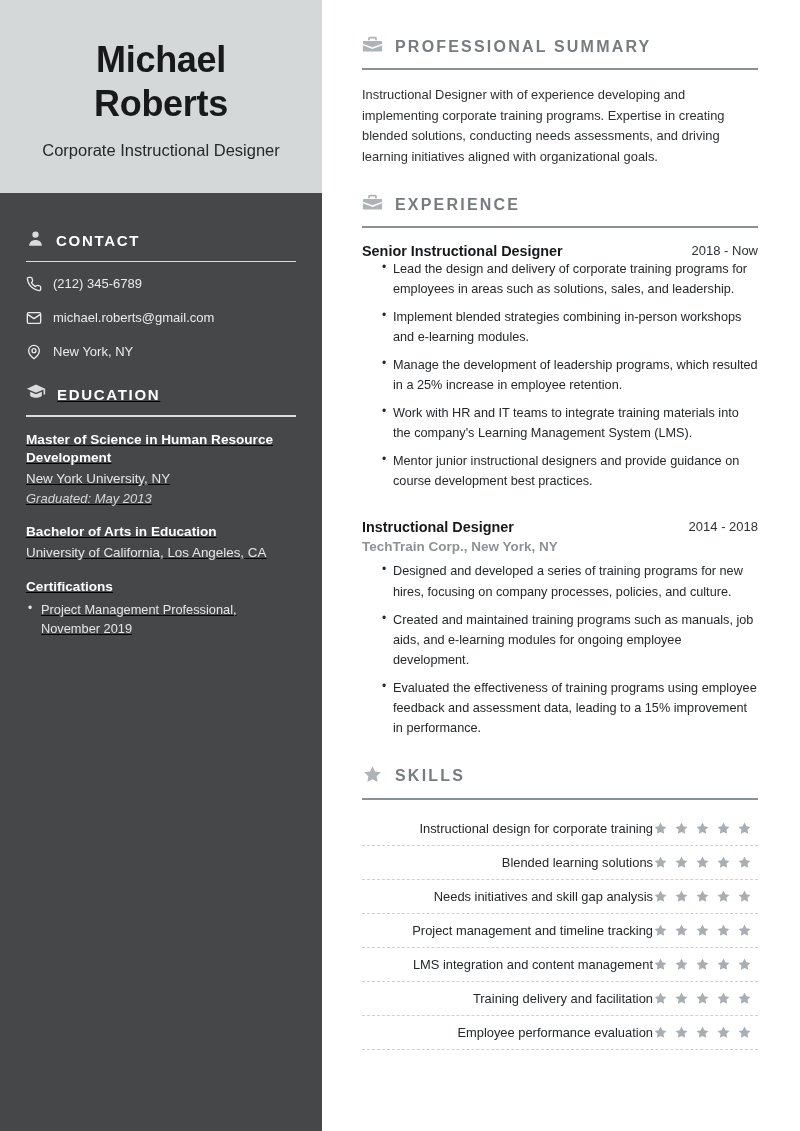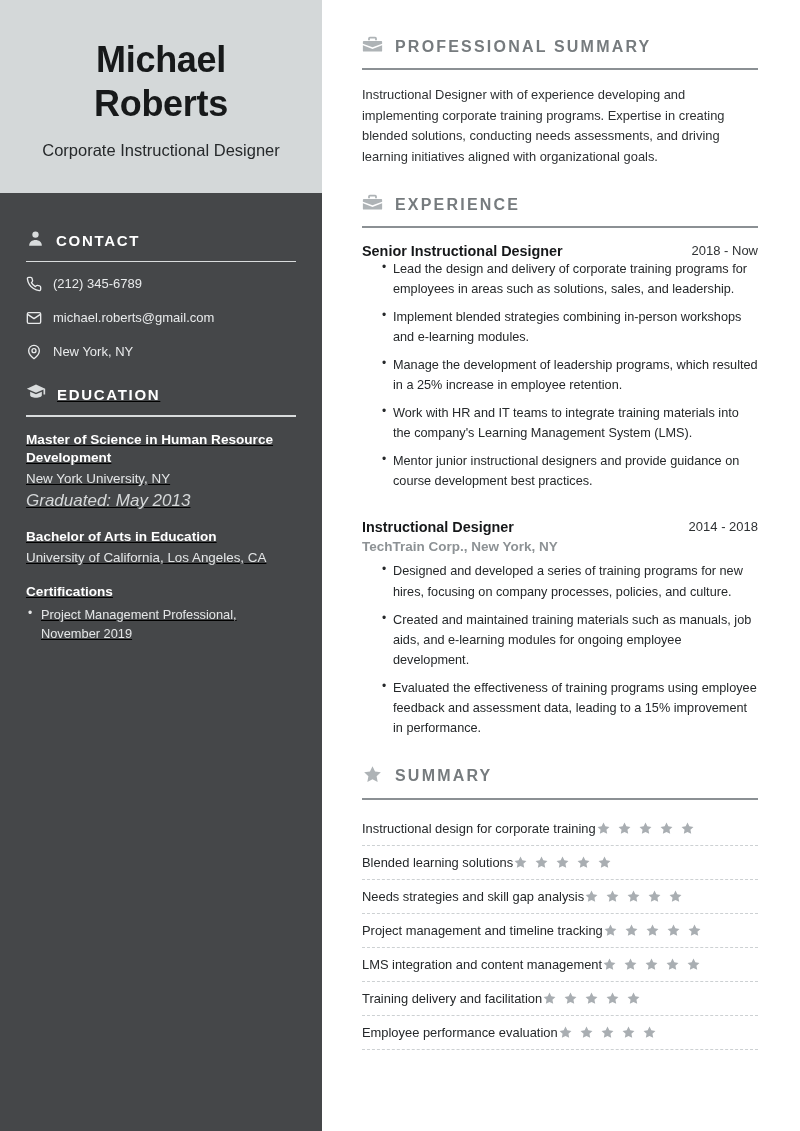--- a/index.html
+++ b/index.html
@@ -94,21 +94,21 @@
     color: #ffffff;
     line-height: 1.33;
   }
   .edu-school {
     font-size: 13.4px;
     color: #e4e6e7;
     line-height: 1.36;
     margin-top: 3px;
   }
   .edu-grad {
-    font-size: 17px;
+    font-size: 13px;
     font-style: italic;
     color: #d5d8d9;
     margin-top: 3px;
   }
 
   .cert-title {
     font-size: 13.6px;
     font-weight: 700;
     color: #ffffff;
     margin-bottom: 7px;
@@ -205,21 +205,21 @@
     font-size: 12px;
   }
 
   .section-gap-exp { margin-top: 24px; }
   .section-gap-skills { margin-top: 26px; }
   .exp-gap { margin-top: 28px; }
 
   .skill-row {
     display: flex;
     align-items: center;
-    justify-content: flex-start;
+    justify-content: flex-end;
     padding: 9px 0 9px 0;
     border-bottom: 1px dashed #cdd1d3;
   }
   .skill-row:first-child { padding-top: 6px; }
   .skill-name {
     font-size: 12.9px;
     color: #25282a;
   }
   .stars { display: flex; gap: 6px; padding-right: 6px; }
   .star { width: 15px; height: 15px; display: block; }
@@ -360,34 +360,34 @@
       </div>
 
       <div class="exp-block exp-gap">
         <div class="exp-top">
           <span class="exp-role">Instructional Designer</span>
           <span class="exp-dates">2014 - 2018</span>
         </div>
         <div class="exp-company">TechTrain Corp., New York, NY</div>
         <ul class="exp-list">
           <li>Designed and developed a series of training programs for new hires, focusing on company processes, policies, and culture.</li>
-          <li>Created and maintained training materials such as manuals, job aids, and e-learning modules for ongoing employee development.</li>
+          <li>Created and maintained training programs such as manuals, job aids, and e-learning modules for ongoing employee development.</li>
           <li>Evaluated the effectiveness of training programs using employee feedback and assessment data, leading to a 15% improvement in performance.</li>
         </ul>
       </div>
     </section>
 
     <section class="section-gap-skills">
       <div class="sec-head">
         <span class="icon">
           <svg width="21" height="21" viewBox="0 0 24 24" fill="#aeb3b6">
             <path d="M12 2.5l2.9 6 6.6.9-4.8 4.6 1.2 6.5-5.9-3.1-5.9 3.1 1.2-6.5L2.5 9.4l6.6-.9z"></path>
           </svg>
         </span>
-        <span class="sec-title">SUMMARY</span>
+        <span class="sec-title">SKILLS</span>
       </div>
       <div class="sec-rule"></div>
       <div id="skills-container">
           <div class="skill-row">
             <span class="skill-name">Instructional design for corporate training</span>
             <span class="stars">
               <svg class="star" viewBox="0 0 24 24" fill="#a9aeb2">
                 <path d="M12 2.5l2.9 6 6.6.9-4.8 4.6 1.2 6.5-5.9-3.1-5.9 3.1 1.2-6.5L2.5 9.4l6.6-.9z"></path>
               </svg>
               <svg class="star" viewBox="0 0 24 24" fill="#a9aeb2">
@@ -418,21 +418,21 @@
               </svg>
               <svg class="star" viewBox="0 0 24 24" fill="#a9aeb2">
                 <path d="M12 2.5l2.9 6 6.6.9-4.8 4.6 1.2 6.5-5.9-3.1-5.9 3.1 1.2-6.5L2.5 9.4l6.6-.9z"></path>
               </svg>
               <svg class="star" viewBox="0 0 24 24" fill="#a9aeb2">
                 <path d="M12 2.5l2.9 6 6.6.9-4.8 4.6 1.2 6.5-5.9-3.1-5.9 3.1 1.2-6.5L2.5 9.4l6.6-.9z"></path>
               </svg>
             </span>
           </div>
           <div class="skill-row">
-            <span class="skill-name">Needs strategies and skill gap analysis</span>
+            <span class="skill-name">Needs initiatives and skill gap analysis</span>
             <span class="stars">
               <svg class="star" viewBox="0 0 24 24" fill="#a9aeb2">
                 <path d="M12 2.5l2.9 6 6.6.9-4.8 4.6 1.2 6.5-5.9-3.1-5.9 3.1 1.2-6.5L2.5 9.4l6.6-.9z"></path>
               </svg>
               <svg class="star" viewBox="0 0 24 24" fill="#a9aeb2">
                 <path d="M12 2.5l2.9 6 6.6.9-4.8 4.6 1.2 6.5-5.9-3.1-5.9 3.1 1.2-6.5L2.5 9.4l6.6-.9z"></path>
               </svg>
               <svg class="star" viewBox="0 0 24 24" fill="#a9aeb2">
                 <path d="M12 2.5l2.9 6 6.6.9-4.8 4.6 1.2 6.5-5.9-3.1-5.9 3.1 1.2-6.5L2.5 9.4l6.6-.9z"></path>
               </svg>

